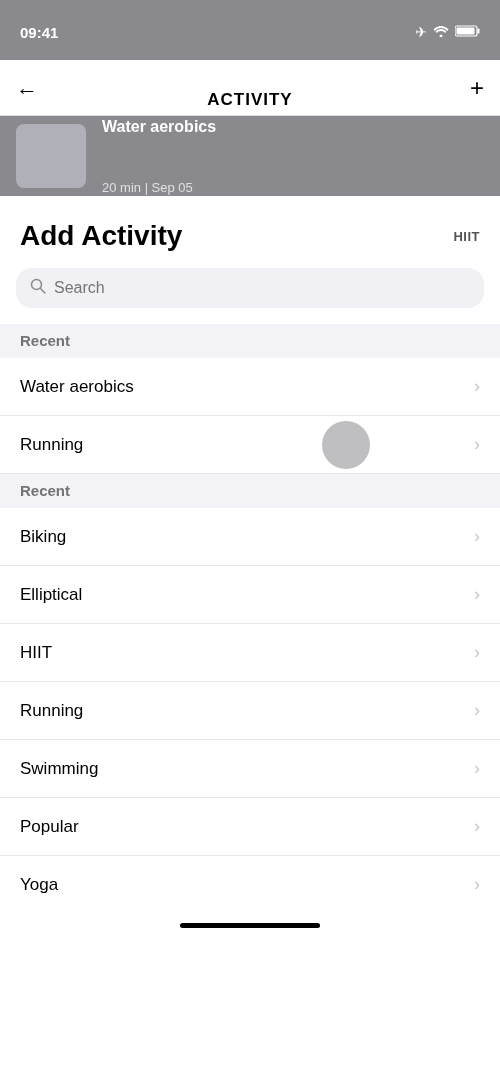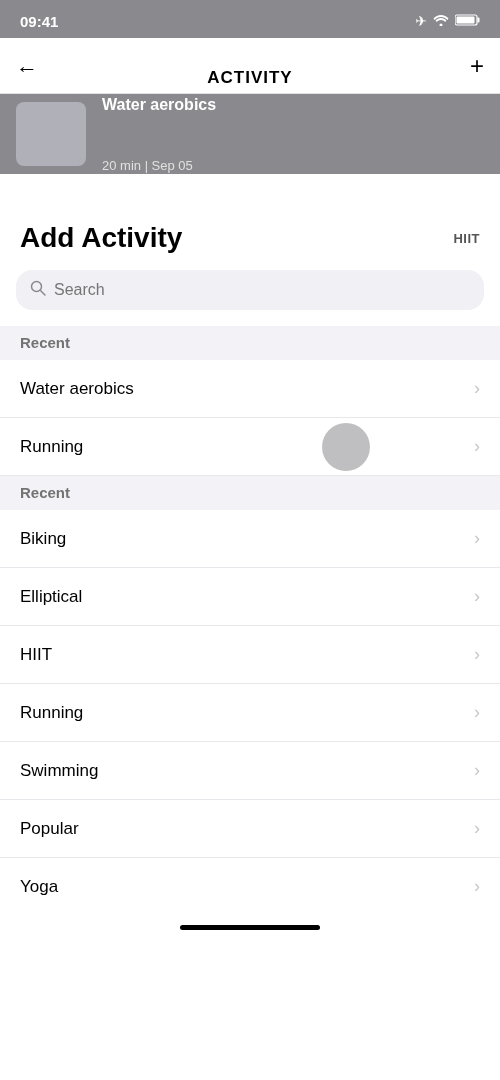--- a/index.html
+++ b/index.html
@@ -13,21 +13,21 @@
       overflow-x: hidden;
     }
 
     
     .status-bar {
       background: #8a8a8e;
       display: flex;
       align-items: center;
       justify-content: space-between;
       padding: 12px 20px 8px;
-      height: 38px;
+      height: 60px;
     }
     .status-time {
       font-size: 15px;
       font-weight: 600;
       color: #fff;
     }
     .status-icons {
       display: flex;
       align-items: center;
       gap: 6px;
@@ -104,21 +104,20 @@
       color: #e0e0e0;
       margin-top: 40px;
     }
 
     
     .bottom-sheet {
       background: #fff;
       border-radius: 16px 16px 0 0;
       position: relative;
       padding-bottom: 34px;
-      margin-top: 24px;
     }
 
     
     .sheet-header {
       display: flex;
       align-items: center;
       justify-content: space-between;
       padding: 24px 20px 16px;
     }
     .sheet-title {

